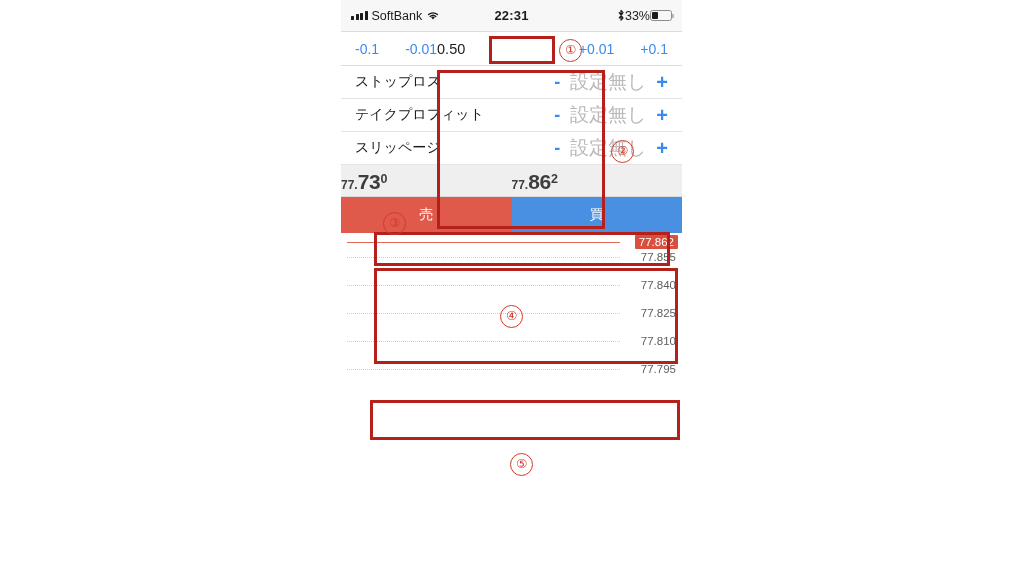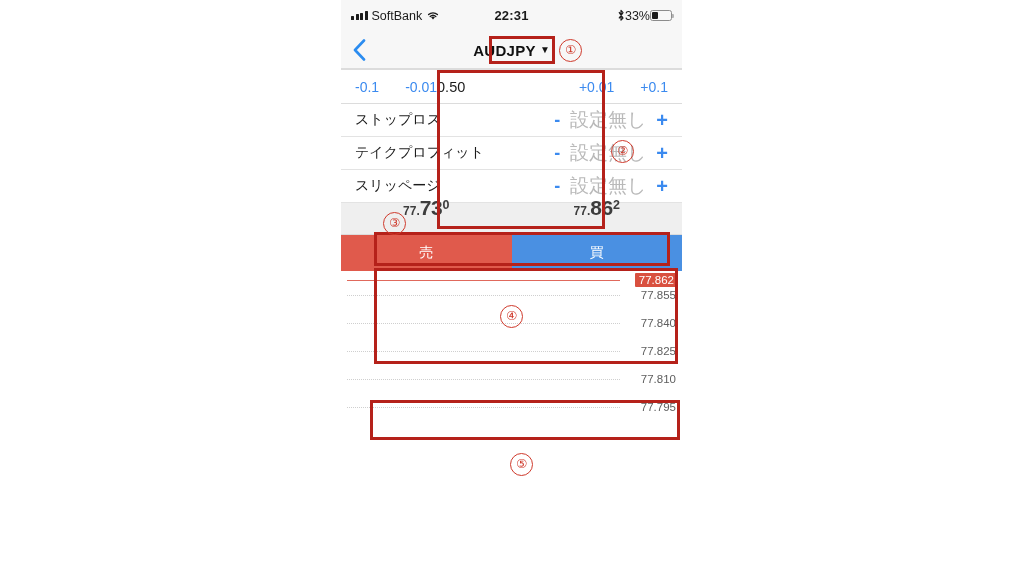--- a/index.html
+++ b/index.html
@@ -90,21 +90,21 @@
   .param .minus{color:#3b8aef;font-size:18px;font-weight:bold;line-height:1;
     margin-left:auto;cursor:pointer;}
   .param .pval{width:96px;text-align:center;font-size:19px;color:#b9b9b9;}
   .param .plus{color:#3b8aef;font-size:20px;font-weight:bold;line-height:1;cursor:pointer;}
 
   
   .prices{
     display:flex;height:31px;background:#efefef;align-items:flex-end;
     border-bottom:1px solid #dcdcdc;
   }
-  .price{flex:1;text-align:center;color:#3d3d3d;line-height:1;padding-bottom:16px;}
+  .price{flex:1;color:#3d3d3d;line-height:1;padding-bottom:4px;}
   .price .pre{font-size:12px;font-weight:bold;vertical-align:baseline;}
   .price .big{font-size:21px;font-weight:bold;letter-spacing:-0.3px;}
   .price .sup{font-size:12.5px;font-weight:bold;vertical-align:super;}
 
   
   .tradebtns{display:flex;height:36px;}
   .tb{flex:1;display:flex;align-items:center;justify-content:center;
     color:#fff;font-size:14px;cursor:pointer;}
   .tb-sell{background:#e05a4c;}
   .tb-buy{background:#4a90e2;}
@@ -162,29 +162,20 @@
       <svg width="8" height="13" viewBox="0 0 8 13">
         <path d="M2 3.2 L6 9.2 L4 11.2 L4 1.4 L6 3.6 L2 9.4" stroke="#1b1b1b" stroke-width="1.2" fill="none" stroke-linejoin="round"></path>
       </svg>
       <span class="pct">33%</span>
       <span class="batt">
             <span></span>
           </span>
     </div>
   </div>
 
-  <div class="navbar">
-    <svg class="back-chevron" viewBox="0 0 13 22">
-      <path d="M11 1.5 L2 11 L11 20.5" stroke="#2b8cf0" stroke-width="2.6" fill="none" stroke-linecap="round" stroke-linejoin="round"></path>
-    </svg>
-    <div class="pair-wrap">
-      <span class="pair-text">AUDJPY</span>
-      <span class="caret">▼</span>
-    </div>
-  </div>
 
 
   <div class="volrow">
     <span class="step">-0.1</span>
     <span class="sp"></span>
     <span class="step">-0.01</span>
     <span class="volval">0.50</span>
     <span class="step">+0.01</span>
     <span class="sp"></span>
     <span class="step">+0.1</span>

